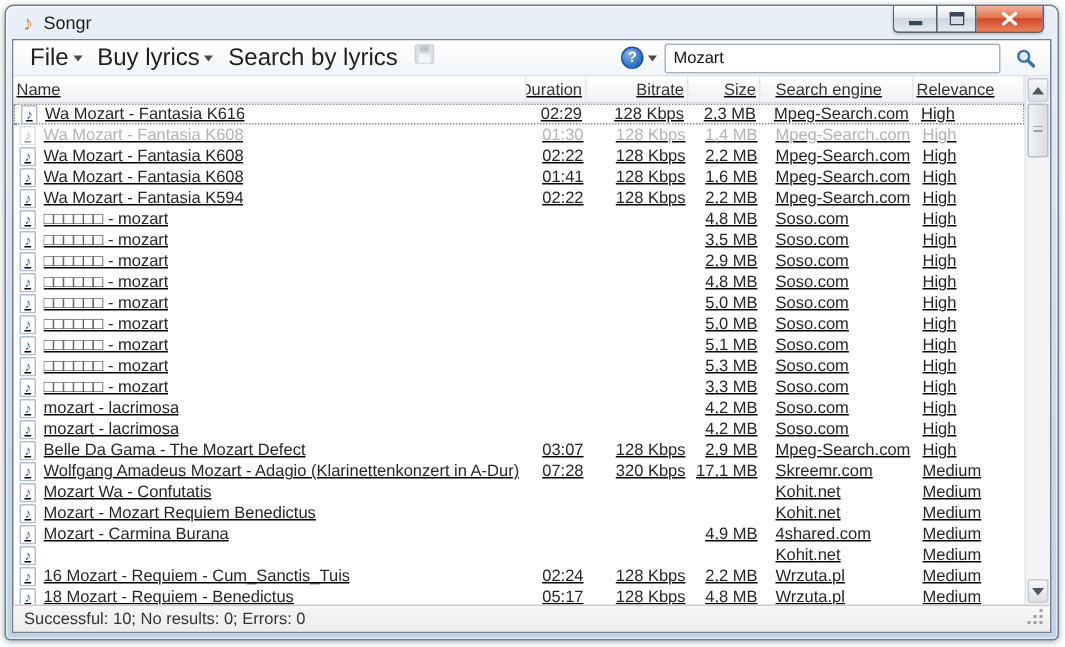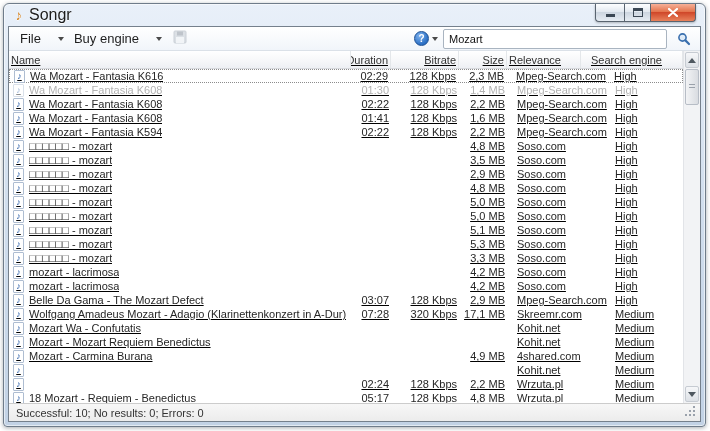--- a/index.html
+++ b/index.html
@@ -7,39 +7,39 @@
               font-family:"Liberation Sans", sans-serif; }
   .window { position:absolute; left:3px; top:3px; width:703px; height:424px;
             border:1px solid #6f7c8a; border-radius:6px 6px 4px 4px;
             background:linear-gradient(180deg,#e9f0f9 0%,#d2dfee 45%,#c2d2e5 100%);
             box-shadow:0 1px 4px rgba(60,70,80,.45), inset 0 0 0 1px rgba(255,255,255,.55); }
 
   
   .titlebar { height:22px; display:flex; align-items:center; padding-left:11px; position:relative; }
   .title-icon { font-size:14px; color:var(--logo-orange,#d98a2b); line-height:14px;
                 text-shadow:0 1px 0 rgba(255,255,255,.7); transform:rotate(-8deg); }
-  .title-text { font-size:16px; color:#1c1c1c; margin-left:7px; text-shadow:0 1px 0 rgba(255,255,255,.8); }
+  .title-text { font-size:12px; color:#1c1c1c; margin-left:7px; text-shadow:0 1px 0 rgba(255,255,255,.8); }
   .caption-buttons { position:absolute; top:0; right:9px; display:flex; height:18px;
                      filter:drop-shadow(0 1px 1px rgba(0,0,0,.25)); }
   .cap-btn { height:18px; border:1px solid #596470; border-top:none;
              background:linear-gradient(180deg,#fdfeff 0%,#e3e9f0 45%,#cdd6e0 50%,#e6ecf3 100%);
              display:flex; align-items:center; justify-content:center; }
   .cap-btn.min { width:29px; border-radius:0 0 0 4px; border-right:none; }
   .cap-btn.max { width:27px; }
   .cap-btn.close { width:45px; border-radius:0 0 4px 0; border-left:none;
              background:linear-gradient(180deg,#f6b098 0%,#e3744d 45%,var(--close-button,#d0482a) 50%,#e8825c 100%); }
 
   
   .client { position:absolute; left:4px; right:4px; top:22px; bottom:4px;
             border:1px solid #75808c; background:#fff; display:flex; flex-direction:column; }
 
   
   .toolbar { height:24px; background:linear-gradient(180deg,#ffffff,#f1f5fa);
              border-bottom:1px solid #dbe1e8; display:flex; align-items:center; padding:0 6px; flex:0 0 auto; }
-  .tb-item { font-size:13px; color:#1e1e1e; padding:3px 5px; display:flex; align-items:center; gap:17px; cursor:default; }
+  .tb-item { font-size:16px; color:#1e1e1e; padding:3px 5px; display:flex; align-items:center; gap:3px; cursor:default; }
   .caret { width:0; height:0; border-left:3px solid transparent; border-right:3px solid transparent;
            border-top:4px solid #4a4a4a; margin-top:1px; }
   .save-icon { margin-left:6px; opacity:.55; }
   .tb-right { margin-left:auto; display:flex; align-items:center; gap:5px; }
   .help-btn { display:flex; align-items:center; gap:3px; }
   .help-circle { width:15px; height:15px; border-radius:50%; border:1px solid #1b4f94;
                  background:radial-gradient(circle at 35% 30%, #7fb3ef, var(--help-blue,#2b6fc4) 70%);
                  color:#fff; font-size:10px; font-weight:bold; display:flex; align-items:center;
                  justify-content:center; line-height:1; }
   .search-input { width:224px; height:20px; border:1px solid #a9b4c0; border-radius:2px;
@@ -128,22 +128,25 @@
   </div>
 
   <div class="client">
 
     <div class="toolbar">
       <div class="tb-item">
         <span>File</span>
         <span class="caret"></span>
       </div>
       <div class="tb-item">
-        <span>Buy engine</span>
+        <span>Buy lyrics</span>
         <span class="caret"></span>
+      </div>
+      <div class="tb-item">
+        <span>Search by lyrics</span>
       </div>
       <span class="save-icon">
         <svg width="14" height="14">
             <rect x="1" y="1" width="12" height="12" rx="1" fill="#c3cad2" stroke="#a6aeb8"></rect>
             <rect x="4" y="1.5" width="6" height="4" fill="#8f98a3"></rect>
             <rect x="3" y="7" width="8" height="6" fill="#eef1f4"></rect>
           </svg>
       </span>
       <div class="tb-right">
         <div class="help-btn">
@@ -160,22 +163,22 @@
       </div>
     </div>
 
     <div class="main">
       <div class="content">
         <div class="thead">
           <div class="cell c-name">Name</div>
           <div class="cell c-duration">Duration</div>
           <div class="cell c-bitrate">Bitrate</div>
           <div class="cell c-size">Size</div>
+          <div class="cell c-engine">Search engine</div>
           <div class="cell c-relevance">Relevance</div>
-          <div class="cell c-engine">Search engine</div>
         </div>
         <div class="rows">
             <div class="row selected">
               <div class="cell c-name">
                 <span class="note-icon">♪</span>
                 <span class="name-text">Wa Mozart - Fantasia K616</span>
               </div>
               <div class="cell c-duration">02:29</div>
               <div class="cell c-bitrate">128 Kbps</div>
               <div class="cell c-size">2,3 MB</div>
@@ -408,20 +411,21 @@
               </div>
               <div class="cell c-duration"></div>
               <div class="cell c-bitrate"></div>
               <div class="cell c-size"></div>
               <div class="cell c-engine">Kohit.net</div>
               <div class="cell c-relevance">Medium</div>
             </div>
             <div class="row">
               <div class="cell c-name">
                 <span class="note-icon">♪</span>
+                <span class="name-text">16 Mozart - Requiem - Cum_Sanctis_Tuis</span>
               </div>
               <div class="cell c-duration">02:24</div>
               <div class="cell c-bitrate">128 Kbps</div>
               <div class="cell c-size">2,2 MB</div>
               <div class="cell c-engine">Wrzuta.pl</div>
               <div class="cell c-relevance">Medium</div>
             </div>
             <div class="row">
               <div class="cell c-name">
                 <span class="note-icon">♪</span>

